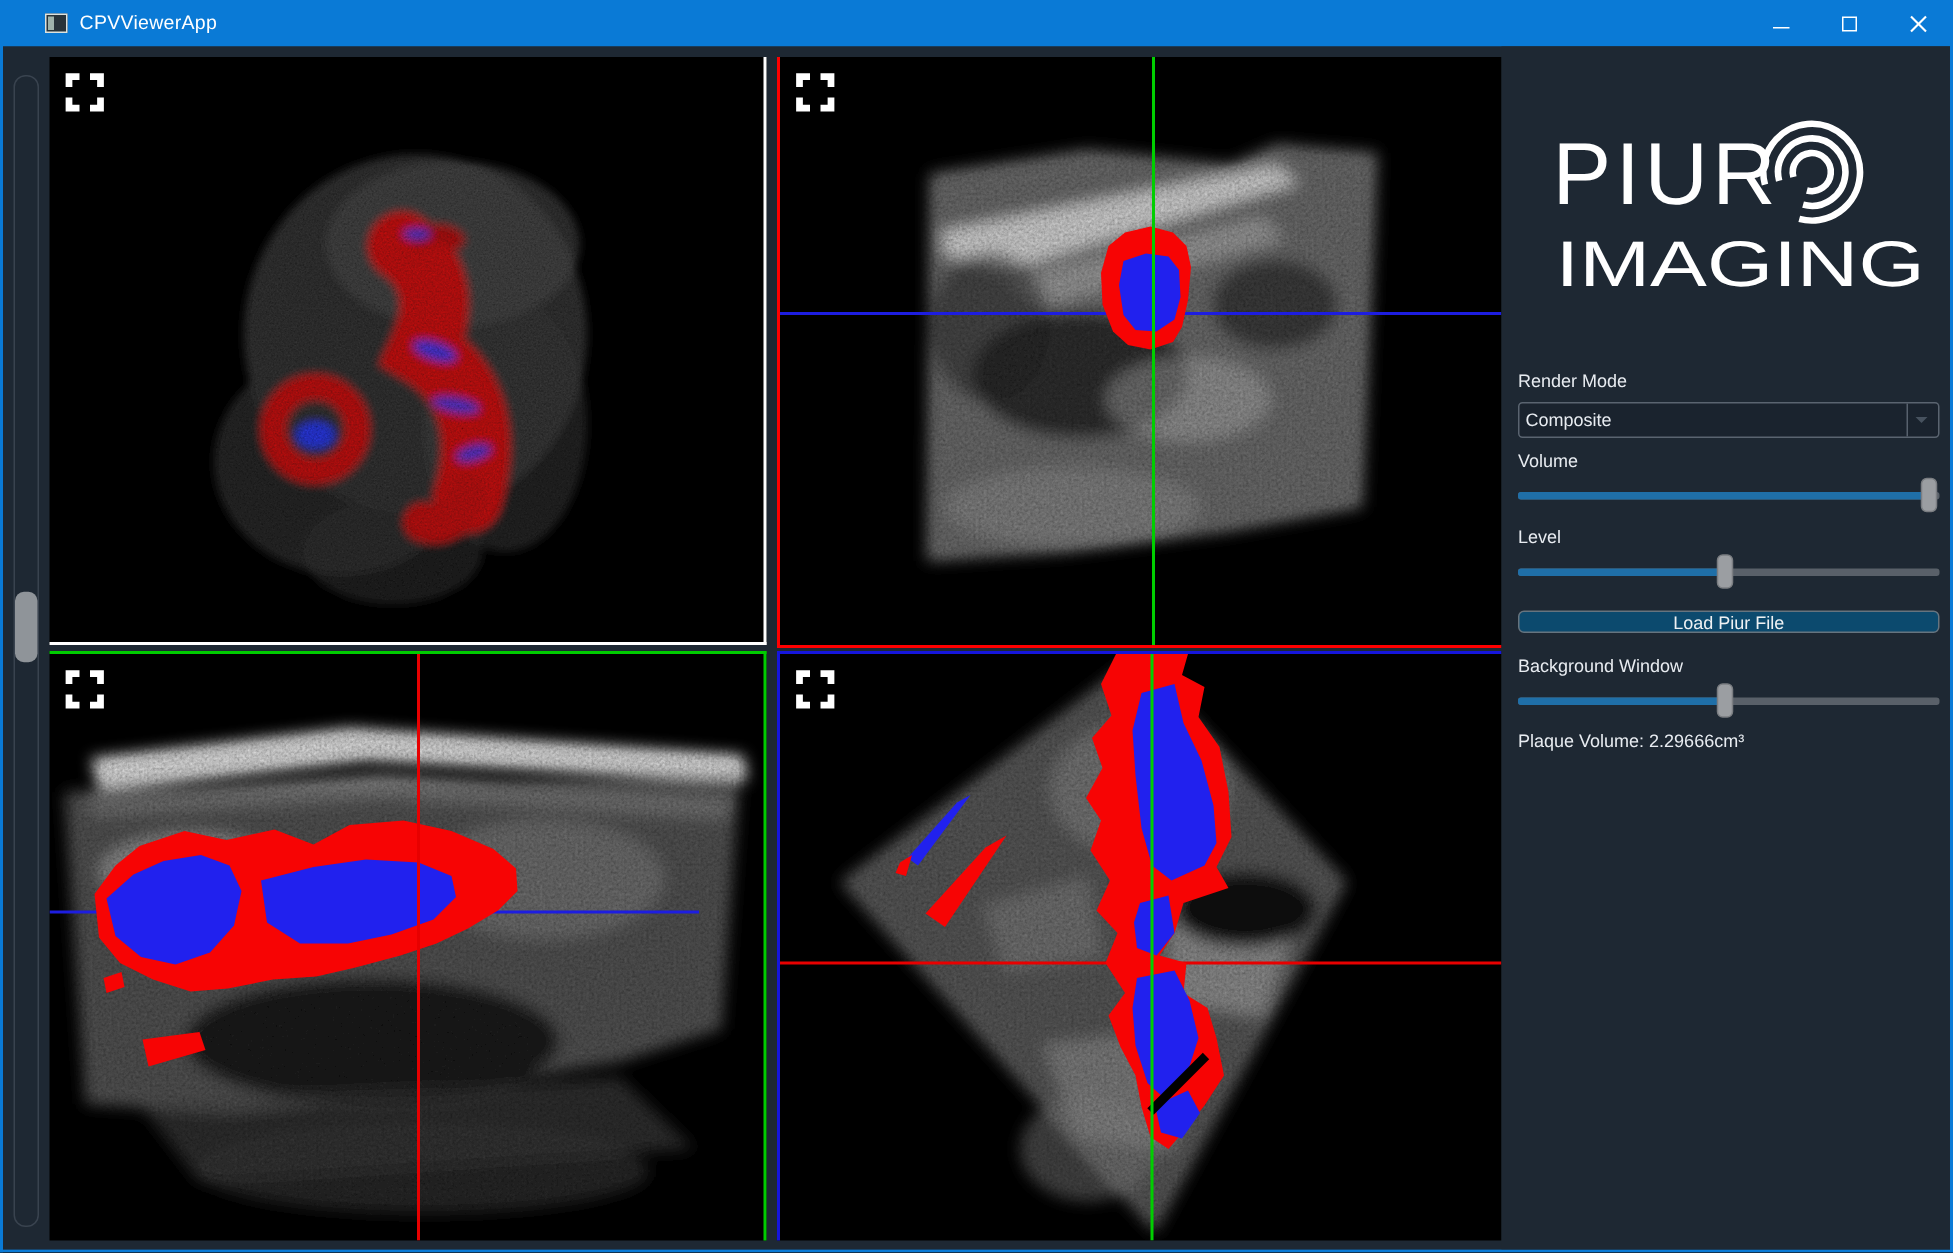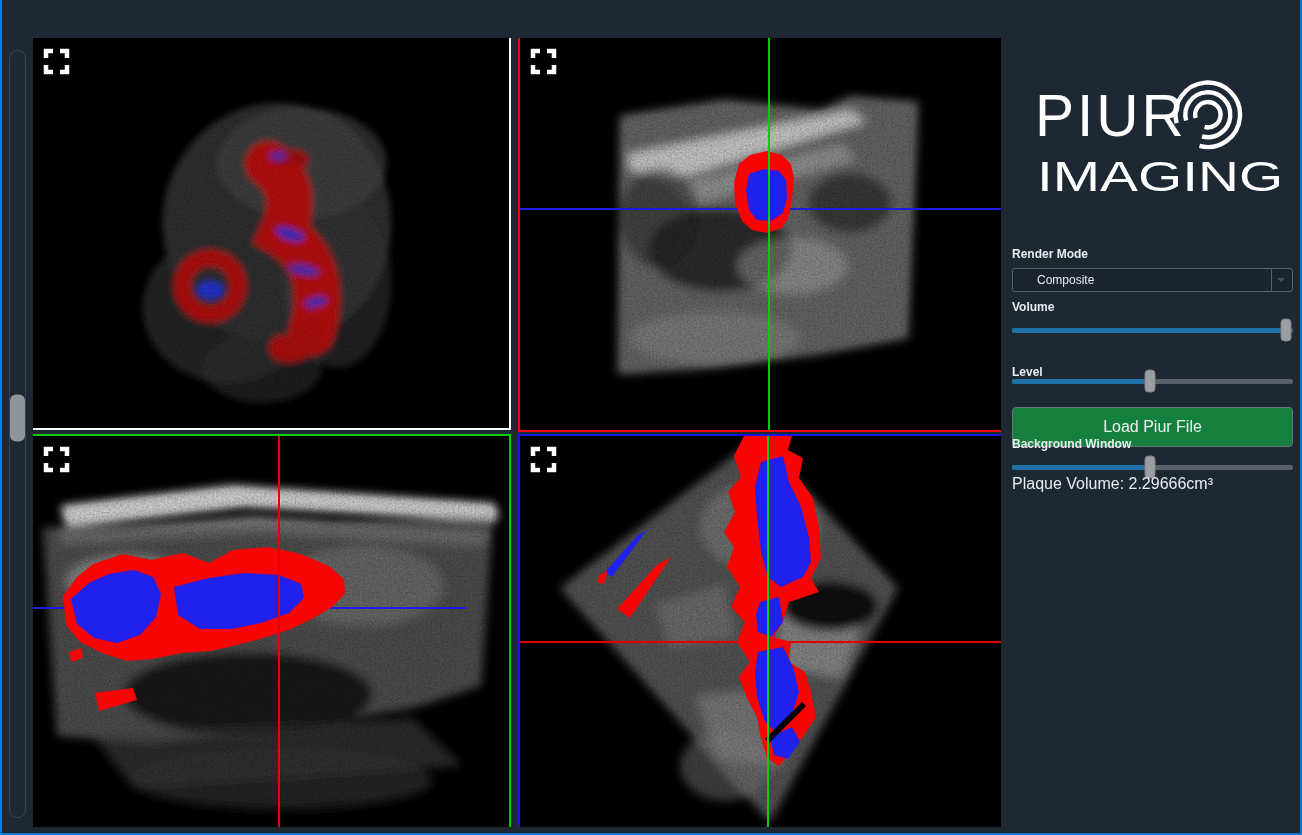--- a/index.html
+++ b/index.html
@@ -41,38 +41,38 @@
   .vp-layer { position:absolute; left:0; top:0; width:100%; height:100%; }
 
   .hline { position:absolute; left:0; width:100%; height:2px; transform:translateY(-50%); }
   .vline { position:absolute; top:0; height:100%; width:2px; transform:translateX(-50%); }
 
   .fs-icon { position:absolute; left:10px; top:10px; width:27px; height:27px; }
 
   
   .sidebar { position:absolute; left:999px; top:0; width:299px; height:802px; background:#1e2833; }
   .logo { position:absolute; left:36px; top:49px; width:250px; height:126px; }
-  .side-label { position:absolute; left:11px; color:#e8ecf1; font-size:12px;font-weight:bold; }
+  .side-label { position:absolute; left:11px; color:#e8ecf1; font-size:12px; }
   .combo { position:absolute; left:11px; top:237px; width:281px; height:24px; background:#1a232e;
            border:1px solid #5a6470; border-radius:3px; color:#e8ecf1; font-size:12px;
-           display:flex; align-items:center; padding-left:24px; }
+           display:flex; align-items:center; padding-left:4px; }
   .combo-drop { position:absolute; right:0; top:0; width:21px; height:22px; border-left:1px solid #57616d; }
   .combo-arrow { position:absolute; right:7px; top:9px; width:0; height:0;
                  border-left:4px solid transparent; border-right:4px solid transparent; border-top:4px solid #47525f; }
 
   .hslider { position:absolute; left:11px; width:281px; height:24px; }
   .hs-track { position:absolute; left:0; right:0; top:10px; height:5px; background:#596069; border-radius:2px; }
   .hs-fill  { position:absolute; left:0; top:10px; height:5px; border-radius:2px; }
   .hs-handle{ position:absolute; top:12px; width:11px; height:23px; background:#9b9ea2;
               border:1px solid #7b7e82; border-radius:4px; transform:translate(-50%,-50%); }
 
-  .load-btn { position:absolute; left:11px; top:376px; width:281px; height:40px; background:#15803d;
-              border:1px solid #66747f; border-radius:4px; color:#eef1f3; font-size:16px;
+  .load-btn { position:absolute; left:11px; top:376px; width:281px; height:15px; background:#0c4a6e;
+              border:1px solid #66747f; border-radius:4px; color:#eef1f3; font-size:12px;
               display:flex; align-items:center; justify-content:center; }
-  .plaque-text { position:absolute; left:11px; top:444px; color:#e8ecf1; font-size:16px; }
+  .plaque-text { position:absolute; left:11px; top:456px; color:#e8ecf1; font-size:12px; }
 </style>
 </head>
 <body>
 
 <svg width="0" height="0" style="position:absolute">
   <defs>
     <filter id="fus" x="-20%" y="-20%" width="140%" height="140%">
       <feGaussianBlur in="SourceGraphic" stdDeviation="5" result="soft"></feGaussianBlur>
       <feTurbulence type="fractalNoise" baseFrequency="0.55" numOctaves="3" seed="11" result="n"></feTurbulence>
       <feColorMatrix in="n" type="matrix" values="0.4 0.4 0.2 0 0  0.4 0.4 0.2 0 0  0.4 0.4 0.2 0 0  0 0 0 0 1" result="gn"></feColorMatrix>
@@ -82,20 +82,38 @@
       <feGaussianBlur in="SourceGraphic" stdDeviation="3" result="soft"></feGaussianBlur>
       <feTurbulence type="fractalNoise" baseFrequency="0.8" numOctaves="3" seed="4" result="n"></feTurbulence>
       <feColorMatrix in="n" type="matrix" values="0.4 0.4 0.2 0 0  0.4 0.4 0.2 0 0  0.4 0.4 0.2 0 0  0 0 0 0 1" result="gn"></feColorMatrix>
       <feComposite in="gn" in2="soft" operator="arithmetic" k1="1.6" k2="0" k3="0.18" k4="0"></feComposite>
     </filter>
   </defs>
 </svg>
 
 <div class="window">
 
+  <div class="titlebar">
+    <div class="app-icon"></div>
+    <div class="title-text">CPVViewerApp</div>
+    <div class="win-controls">
+      <div class="win-btn">
+          <div class="glyph-min"></div>
+        </div>
+      <div class="win-btn">
+          <div class="glyph-max"></div>
+        </div>
+      <div class="win-btn">
+        <svg width="12" height="12">
+          <line x1="1" y1="1" x2="11" y2="11" stroke="#fff" stroke-width="1.4"></line>
+          <line x1="11" y1="1" x2="1" y2="11" stroke="#fff" stroke-width="1.4"></line>
+        </svg>
+      </div>
+    </div>
+  </div>
 
   <div class="content">
 
     <div class="left-strip">
       <div class="vgroove"></div>
       <div class="vhandle" style="top: 48.3%;"></div>
     </div>
 
     <div class="viewports">
 
@@ -254,21 +272,21 @@
         </div>
       </div>
 
       <div class="side-label" style="top:269px">Volume</div>
       <div class="hslider" style="top:287px">
         <div class="hs-track"></div>
         <div class="hs-fill" style="width: 97.5%; background-color: rgb(31, 111, 168);"></div>
         <div class="hs-handle" style="left: 97.5%;"></div>
       </div>
 
-      <div class="side-label" style="top:334px">Level</div>
+      <div class="side-label" style="top:320px">Level</div>
       <div class="hslider" style="top:338px">
         <div class="hs-track"></div>
         <div class="hs-fill" style="width: 49%; background-color: rgb(31, 111, 168);"></div>
         <div class="hs-handle" style="left: 49%;"></div>
       </div>
 
       <div class="load-btn">Load Piur File</div>
 
       <div class="side-label" style="top:406px">Background Window</div>
       <div class="hslider" style="top:424px">

